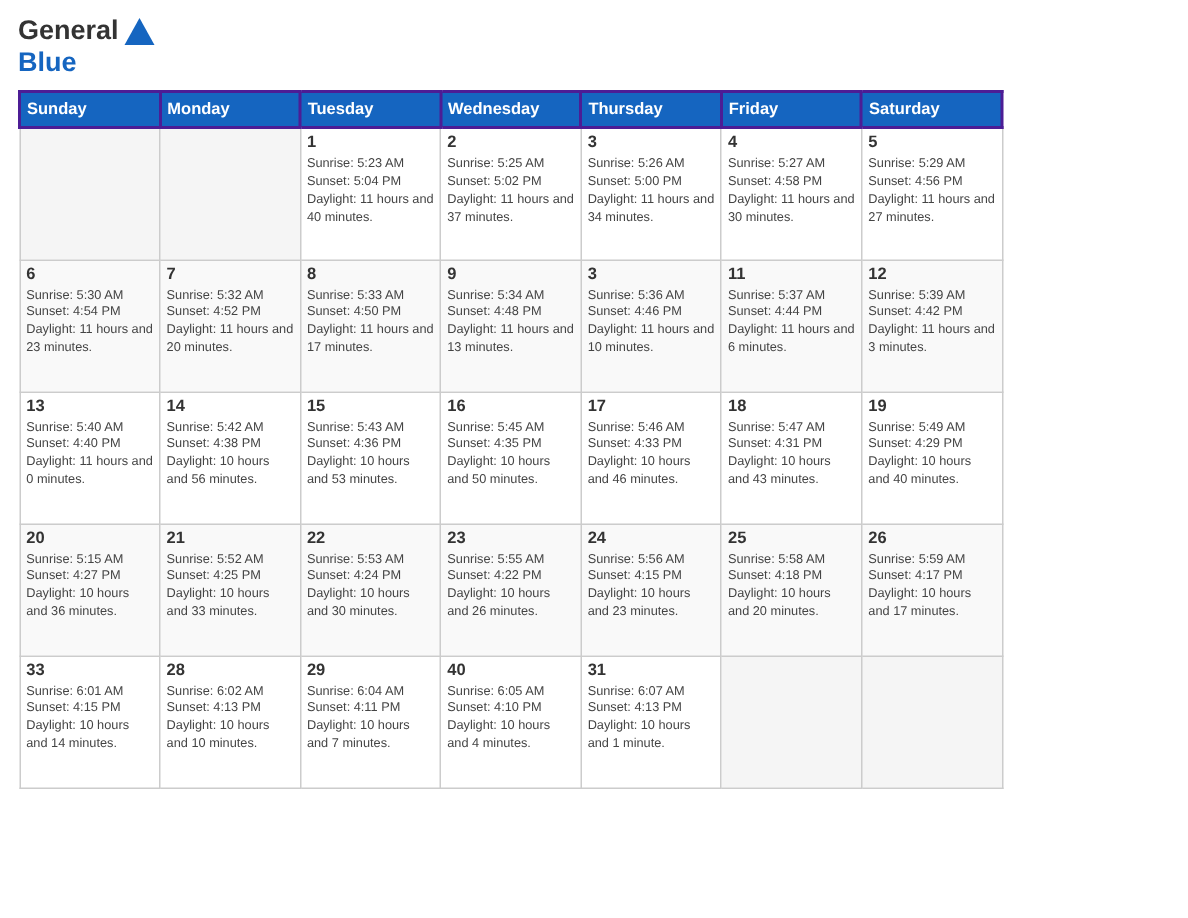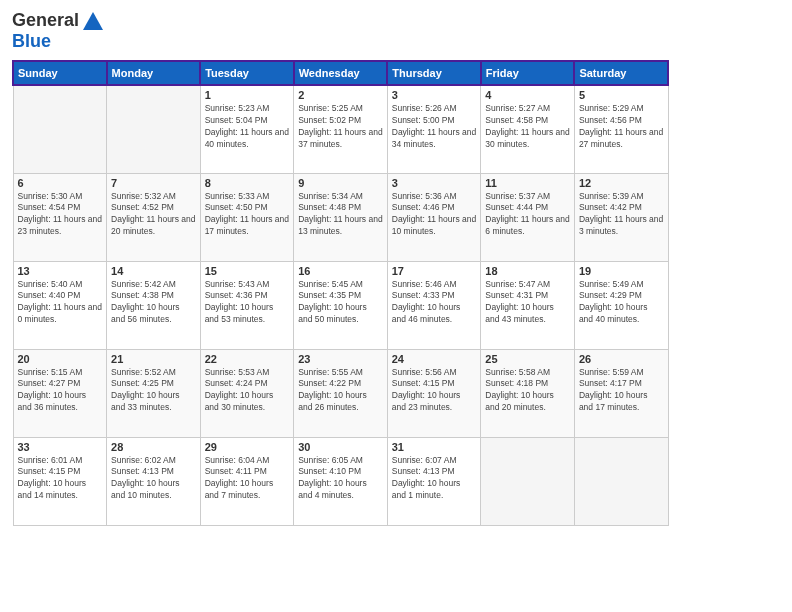--- a/index.html
+++ b/index.html
@@ -313,21 +313,21 @@
 Sunset: 4:13 PM
 Daylight: 10 hours and 10 minutes.</div>
           </td>
           <td>
             <span class="day-num">29</span>
             <div class="day-info">Sunrise: 6:04 AM
 Sunset: 4:11 PM
 Daylight: 10 hours and 7 minutes.</div>
           </td>
           <td>
-            <span class="day-num">30</span>
+            <span class="day-num">40</span>
             <div class="day-info">Sunrise: 6:05 AM
 Sunset: 4:10 PM
 Daylight: 10 hours and 4 minutes.</div>
           </td>
           <td>
             <span class="day-num">31</span>
             <div class="day-info">Sunrise: 6:07 AM
 Sunset: 4:13 PM
 Daylight: 10 hours and 1 minute.</div>
           </td>

